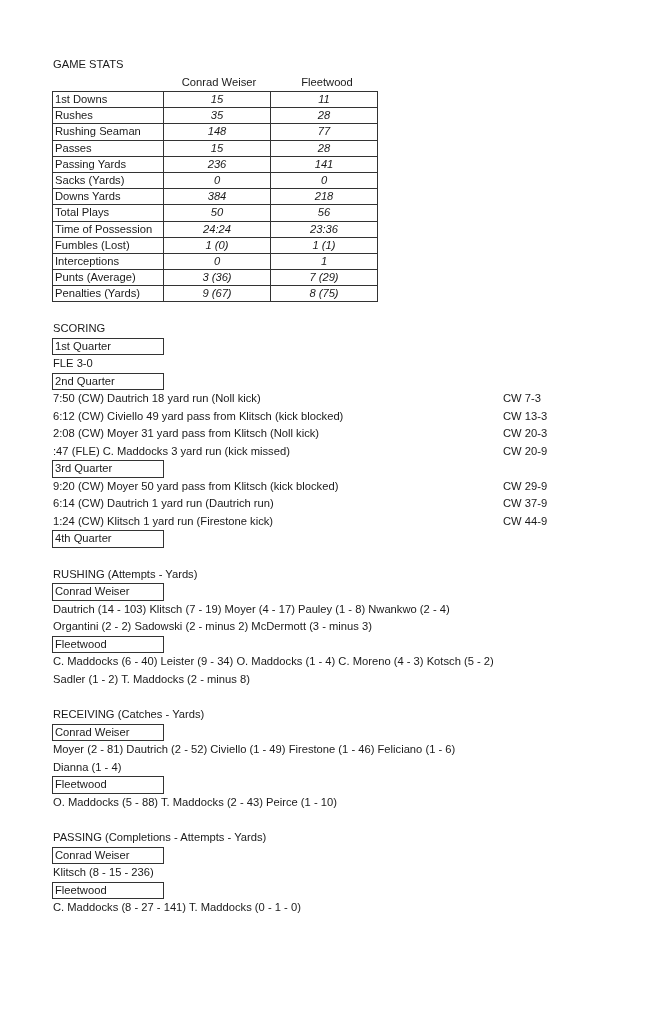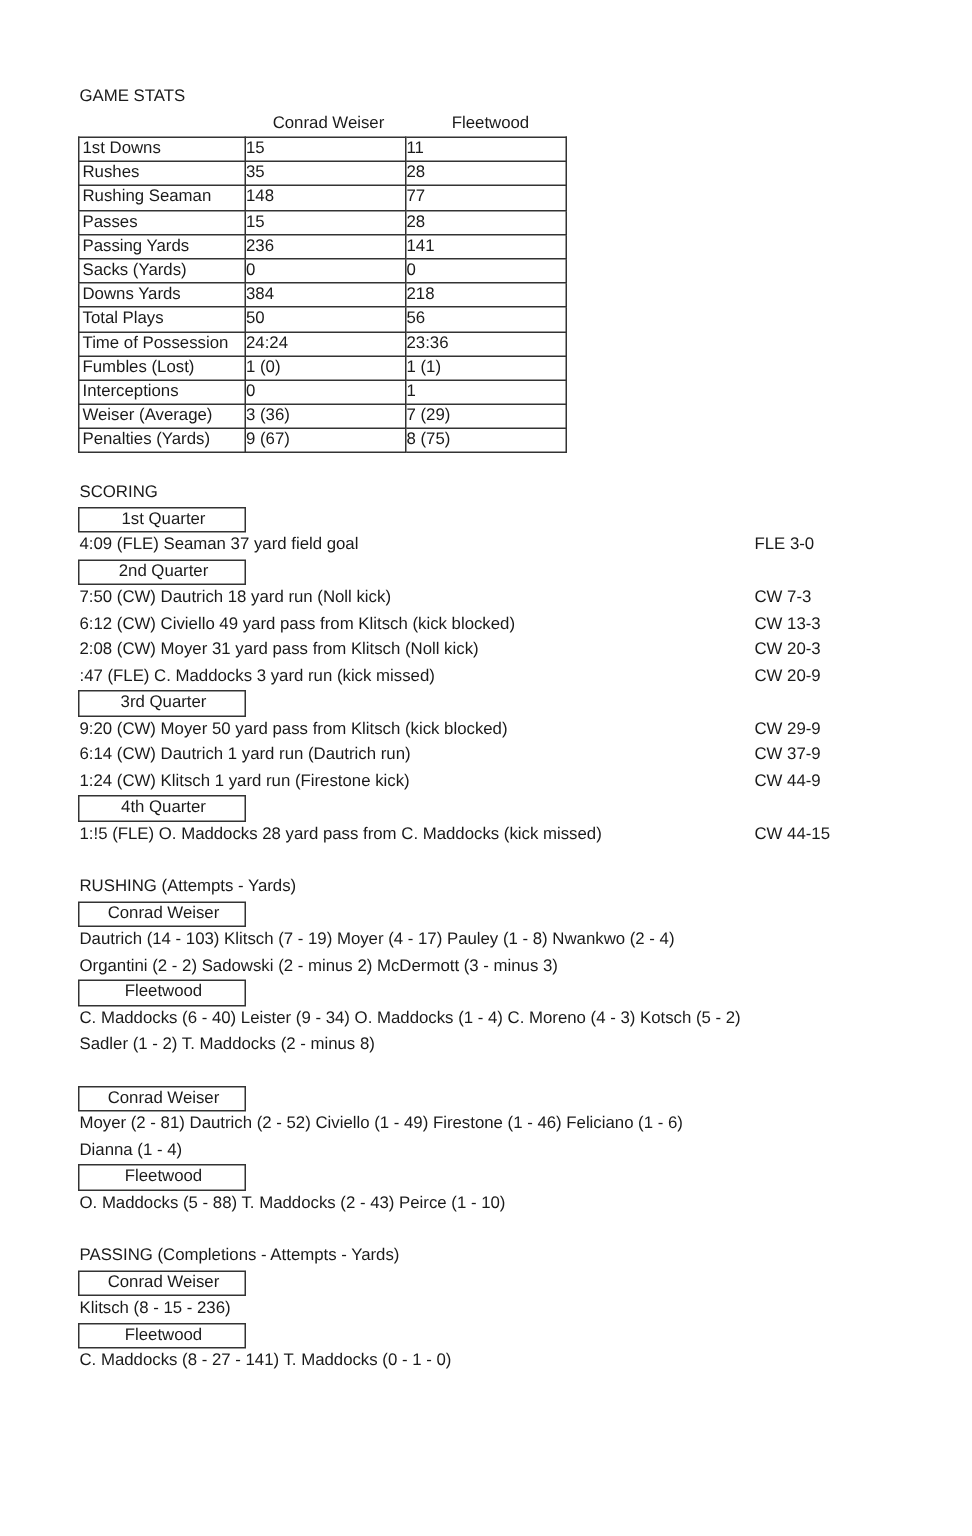--- a/index.html
+++ b/index.html
@@ -11,25 +11,25 @@
   .heading { height: 17.5px; line-height: 17.5px; }
   .colhdr { display: flex; height: 17.5px; line-height: 17.5px; }
   .colhdr .c0 { width: 112px; }
   .colhdr .c1 { width: 108px; text-align: center; }
   .colhdr .c2 { width: 108px; text-align: center; }
   table.stats { border-collapse: collapse; margin-left: -1px; }
   table.stats td {
     border: 1.3px solid #333; height: 15.2px; padding: 0 0 0 2px; line-height: 15px;
   }
   table.stats td.l { width: 108px; }
-  table.stats td.v { width: 106px; padding: 0; }
+  table.stats td.v { width: 106px; text-align: center; padding: 0; font-style: italic; }
   .gap { height: 18px; }
   .qbox {
     display: inline-block; box-sizing: border-box; width: 112px; height: 17.5px; line-height: 15px;
-    border: 1.3px solid #333; padding-left: 2px; margin-left: -1px; text-align: center;
+    border: 1.3px solid #333; padding-left: 2px; margin-left: -1px;
   }
   .row { display: flex; height: 17.5px; line-height: 17.5px; }
   .row .desc { width: 450px; white-space: nowrap; }
   .row .score { white-space: nowrap; }
   .line { height: 17.5px; line-height: 17.5px; white-space: nowrap; }
 </style>
 </head>
 <body>
 
 <div class="page">
@@ -91,39 +91,38 @@
           <td class="l">Fumbles (Lost)</td>
           <td class="v">1 (0)</td>
           <td class="v">1 (1)</td>
         </tr>
         <tr>
           <td class="l">Interceptions</td>
           <td class="v">0</td>
           <td class="v">1</td>
         </tr>
         <tr>
-          <td class="l">Weiser (Average)</td>
+          <td class="l">Punts (Average)</td>
           <td class="v">3 (36)</td>
           <td class="v">7 (29)</td>
         </tr>
         <tr>
           <td class="l">Penalties (Yards)</td>
           <td class="v">9 (67)</td>
           <td class="v">8 (75)</td>
         </tr>
       </tbody>
   </table>
 
   <div class="gap"></div>
 
   <div class="heading">SCORING</div>
   <div id="scoring-body">
       <div><span class="qbox">1st Quarter</span></div>
       <div class="row">
-        <span class="desc">4:09 (FLE) Seaman 37 yard field goal</span>
         <span class="score">FLE 3-0</span>
       </div>
       <div><span class="qbox">2nd Quarter</span></div>
       <div class="row">
         <span class="desc">7:50 (CW) Dautrich 18 yard run (Noll kick)</span>
         <span class="score">CW 7-3</span>
       </div>
       <div class="row">
         <span class="desc">6:12 (CW) Civiello 49 yard pass from Klitsch (kick blocked)</span>
         <span class="score">CW 13-3</span>
@@ -143,40 +142,37 @@
       </div>
       <div class="row">
         <span class="desc">6:14 (CW) Dautrich 1 yard run (Dautrich run)</span>
         <span class="score">CW 37-9</span>
       </div>
       <div class="row">
         <span class="desc">1:24 (CW) Klitsch 1 yard run (Firestone kick)</span>
         <span class="score">CW 44-9</span>
       </div>
       <div><span class="qbox">4th Quarter</span></div>
-      <div class="row">
-        <span class="desc">1:!5 (FLE) O. Maddocks 28 yard pass from C. Maddocks (kick missed)</span>
-        <span class="score">CW 44-15</span>
-      </div>
     </div>
 
   <div class="gap"></div>
 
   <div class="heading">RUSHING (Attempts - Yards)</div>
   <div id="rushing-body">
       <div><span class="qbox">Conrad Weiser</span></div>
       <div class="line">Dautrich (14 - 103) Klitsch (7 - 19) Moyer (4 - 17) Pauley (1 - 8) Nwankwo (2 - 4)</div>
       <div class="line">Organtini (2 - 2) Sadowski (2 - minus 2) McDermott (3 - minus 3)</div>
       <div><span class="qbox">Fleetwood</span></div>
       <div class="line">C. Maddocks (6 - 40) Leister (9 - 34) O. Maddocks (1 - 4) C. Moreno (4 - 3) Kotsch (5 - 2)</div>
       <div class="line">Sadler (1 - 2) T. Maddocks (2 - minus 8)</div>
     </div>
 
   <div class="gap"></div>
 
+  <div class="heading">RECEIVING (Catches - Yards)</div>
   <div id="receiving-body">
       <div><span class="qbox">Conrad Weiser</span></div>
       <div class="line">Moyer (2 - 81) Dautrich (2 - 52) Civiello (1 - 49) Firestone (1 - 46) Feliciano (1 - 6)</div>
       <div class="line">Dianna (1 - 4)</div>
       <div><span class="qbox">Fleetwood</span></div>
       <div class="line">O. Maddocks (5 - 88) T. Maddocks (2 - 43) Peirce (1 - 10)</div>
     </div>
 
   <div class="gap"></div>
 

